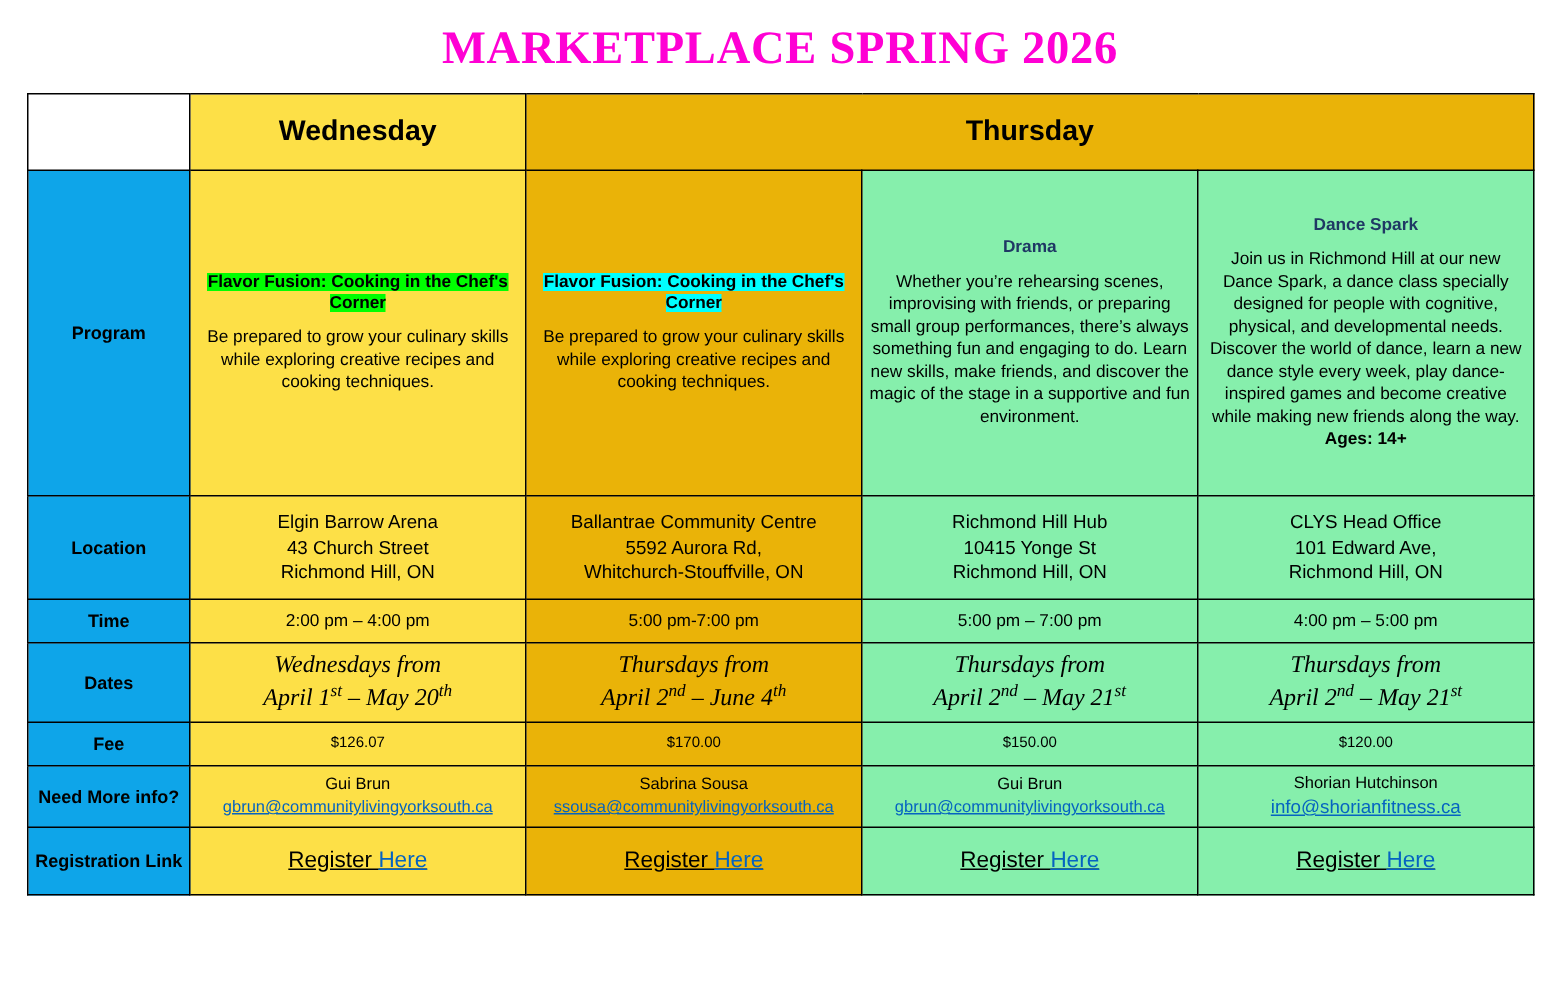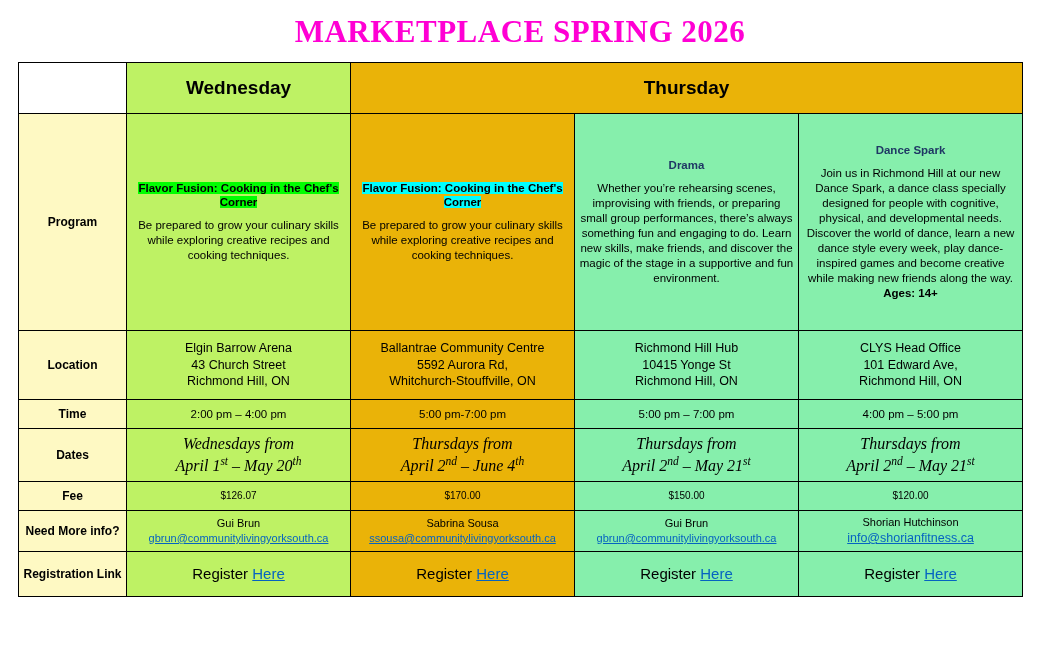--- a/index.html
+++ b/index.html
@@ -47,29 +47,29 @@
   col.c4 { width: 224px; }
 
   .hdr-blank { background: #ffffff; }
   .hdr-day {
     text-align: center;
     font-weight: bold;
     font-size: 19px;
     font-family: "Liberation Sans", sans-serif;
     height: 44px;
   }
-  .green { background: #bef264; }
+  .green { background: #fde047; }
   .blue  { background: #eab308; }
   .white { background: #86efac; }
 
   .rowlabel {
     text-align: center;
     font-weight: bold;
     font-size: 12px;
-    background: #fef9c3;
+    background: #0ea5e9;
   }
 
   .cell {
     text-align: center;
     font-size: 11.5px;
     line-height: 1.25;
   }
   .prog-title {
     font-weight: bold;
     font-size: 11.5px;
@@ -81,21 +81,21 @@
   .prog-title.plain { color: #1f3864; }
   .prog-body { font-size: 11.5px; line-height: 1.3; }
   .prog-ages { font-weight: bold; margin-top: 0; }
 
   td.program { height: 210px; vertical-align: middle; }
   td.location { height: 62px; font-size: 12.5px; line-height: 1.35; margin-top: 37px; }
   td.time { height: 22px; font-size: 11.5px; }
   td.dates { height: 46px; font-style: italic; font-size: 16px; line-height: 1.35; font-family: Liberation Serif, serif; }
   td.fee { height: 22px; font-size: 10px; }
   td.contact { height: 34px; font-size: 11px; line-height: 1.35; }
-  td.reglink { height: 38px; font-size: 15px; }
+  td.reglink { height: 38px; font-size: 15px; text-decoration: underline; }
 
   a.mail, a.reg {
     color: #0563c1;
     text-decoration: underline;
   }
   a.mail { font-size: 11px; }
   a.mail.big { font-size: 12.5px; }
   .reg-text { font-size: 15px; }
   sup { font-size: 72%; vertical-align: super; line-height: 0; }
 </style>

